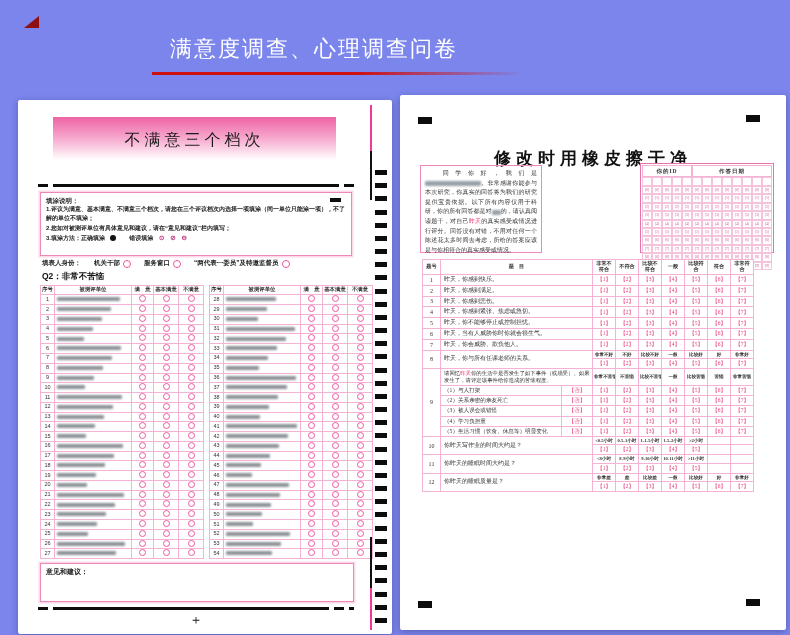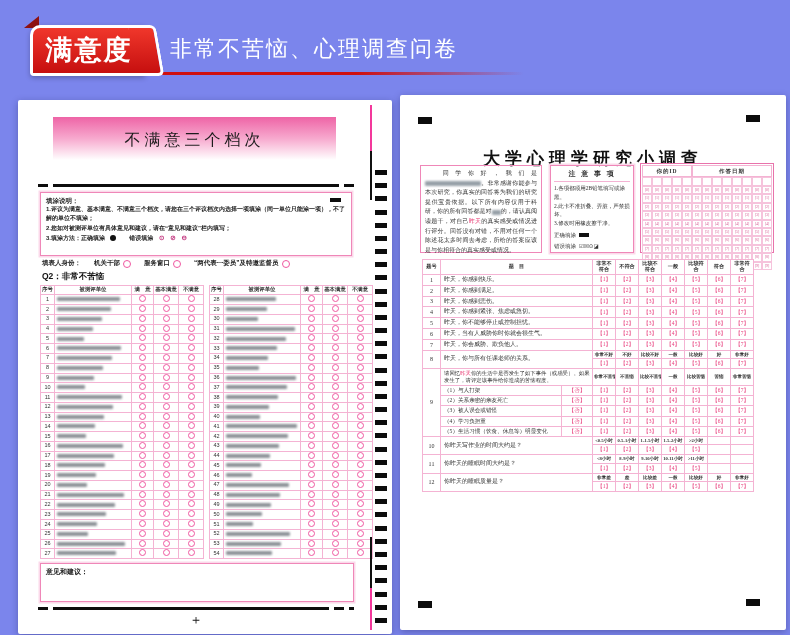--- a/index.html
+++ b/index.html
@@ -87,24 +87,21 @@
   .subtext{flex:1;text-align:left;padding:1px 0 1px 3px;font-size:5.6px;line-height:1.3;}
   .noopt{width:30px;border-left:1px solid #f4b3d3;color:#e8407e;font-size:5.5px;display:flex;align-items:center;justify-content:center;}
 </style>
 </head>
 <body>
 
 <div class="page">
 
   <header class="topbar">
     <div class="fold"></div>
-    <div class="badge">
-      <span>满意度</span>
-    </div>
-    <div class="header-title">非常不苦恼、心理调查问卷</div>
+    <div class="header-title">满意度调查、心理调查问卷</div>
     <div class="header-underline"></div>
   </header>
 
   <section class="card left-card">
     <div class="l-banner">
       <span>不满意三个档次</span>
     </div>
 
     <div class="hline l-topline">
         <i class="ds"></i>
@@ -612,40 +609,26 @@
         <i></i>
       </div>
   </section>
 
   <section class="card right-card">
     <span class="cmark cm-tl"></span>
     <span class="cmark cm-tr"></span>
     <span class="cmark cm-bl"></span>
     <span class="cmark cm-br"></span>
 
-    <h2 class="r-title">大学心理学研究小调查</h2>
+    <h2 class="r-title">修改时用橡皮擦干净</h2>
 
     <div class="r-intro">
       <span class="ind"></span><span>同学你好，我们是</span><span class="blur-sm" style="width:56px"></span><span>。非常感谢你能参与本次研究，你真实的回答将为我们的研究提供宝贵依据。以下所有内容仅用于科研，你的所有回答都是对</span><span class="blur-sm" style="width:9px"></span><span>的，请认真阅读题干，对自己</span><span class="hl">昨天</span><span>的真实感受或情况进行评分。回答没有对错，不用对任何一个陈述花太多时间去考虑，所给的答案应该是与你相符合的真实感受或情况。</span>
     </div>
 
-    <div class="r-notes">
-      <div class="notes-title">注 意 事 项</div>
-      <div class="notes-item">1.各项都须用2B铅笔填写或涂黑。</div>
-      <div class="notes-item">2.此卡不准折叠、弄脏，严禁损坏。</div>
-      <div class="notes-item">3.修改时用橡皮擦干净。</div>
-      <div class="notes-fill">
-        <span>正确填涂</span>
-        <span class="fill-rect"></span>
-      </div>
-      <div class="notes-fill">
-        <span>错误填涂</span>
-        <span>☑☒⊙◪</span>
-      </div>
-    </div>
 
     <div class="r-idgrid">
       <div class="idg" id="r-idgrid">
           <div class="idg-h" style="grid-column:span 5">你的ID</div>
           <div class="idg-h" style="grid-column:span 8">作答日期</div>
           <div class="idg-c idg-blank"></div>
           <div class="idg-c idg-blank"></div>
           <div class="idg-c idg-blank"></div>
           <div class="idg-c idg-blank"></div>
           <div class="idg-c idg-blank"></div>

